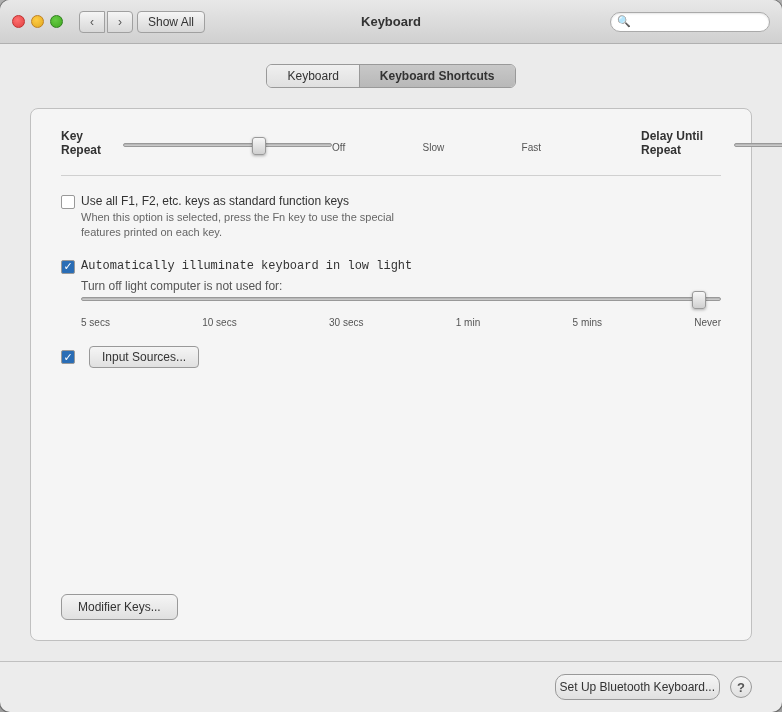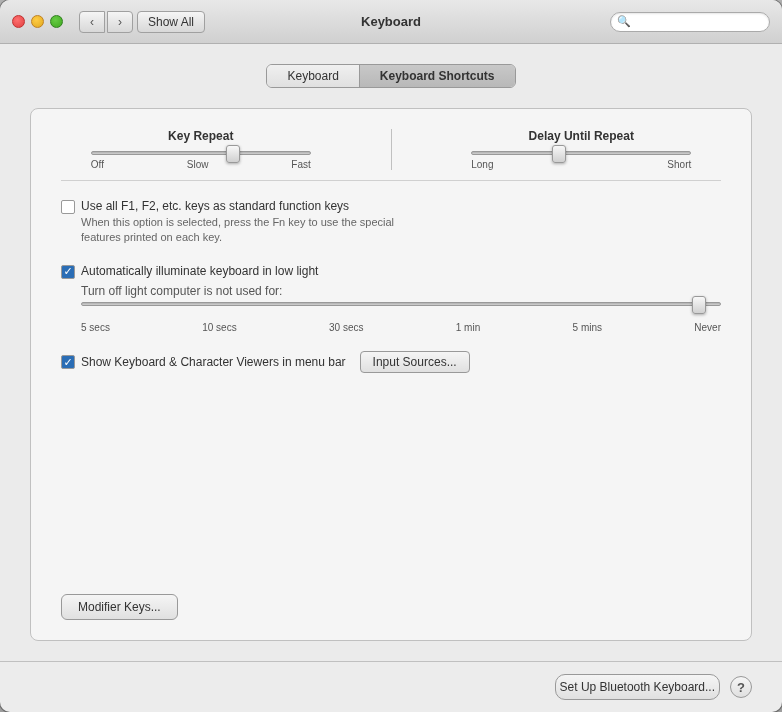--- a/index.html
+++ b/index.html
@@ -197,21 +197,21 @@
     .sliders-row {
       display: flex;
       gap: 40px;
       padding-bottom: 10px;
       border-bottom: 1px solid #d0d0d0;
     }
 
     .slider-section {
       flex: 1;
       display: flex;
-      flex-direction: column;
+      flex-direction: row;
       align-items: center;
     }
 
     .slider-label {
       font-size: 12px;
       font-weight: bold;
       color: #333;
       margin-bottom: 8px;
     }
 
@@ -310,20 +310,21 @@
     .illuminate-section {
       display: flex;
       flex-direction: column;
       gap: 4px;
     }
 
     .illuminate-label {
       font-size: 12px;
       color: #333;
       margin-bottom: 2px;
+      font-family: Liberation Mono, monospace;
     }
 
     .illuminate-sublabel {
       font-size: 12px;
       color: #555;
     }
 
     
     .turnoff-slider-container {
       width: 100%;
@@ -532,21 +533,20 @@
             <span>5 mins</span>
             <span>Never</span>
           </div>
         </div>
       </div>
 
       <div class="show-keyboard-row">
         <div class="checkbox checked">
           <span class="checkbox-checked-mark">✓</span>
         </div>
-        <span class="checkbox-label">Show Keyboard &amp; Character Viewers in menu bar</span>
         <button class="input-sources-btn">Input Sources...</button>
       </div>
 
       <div class="spacer"></div>
 
       <div class="bottom-row">
         <button class="bottom-btn">Modifier Keys...</button>
       </div>
 
     </div>

